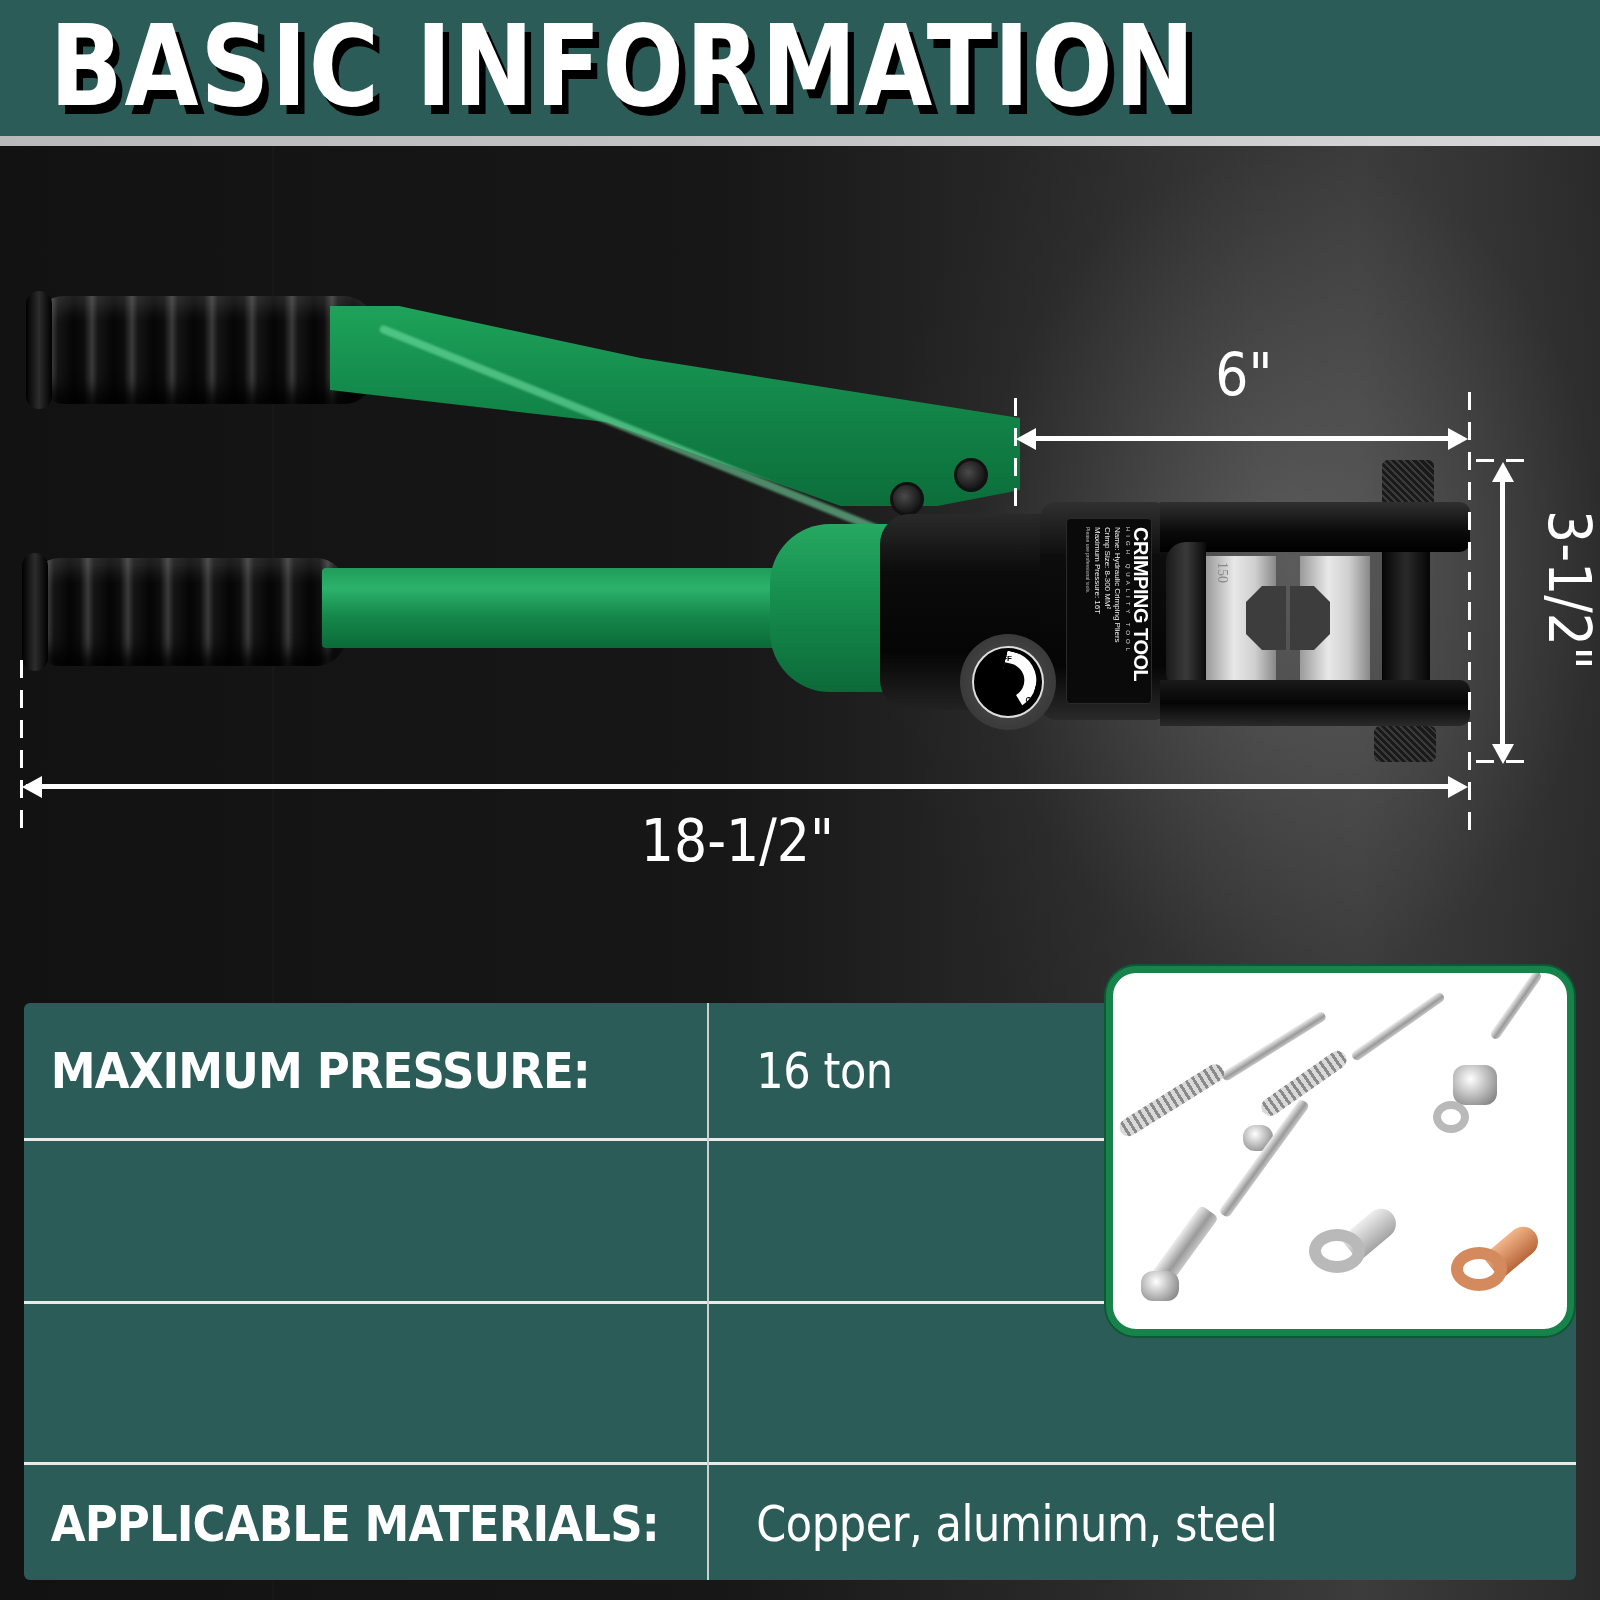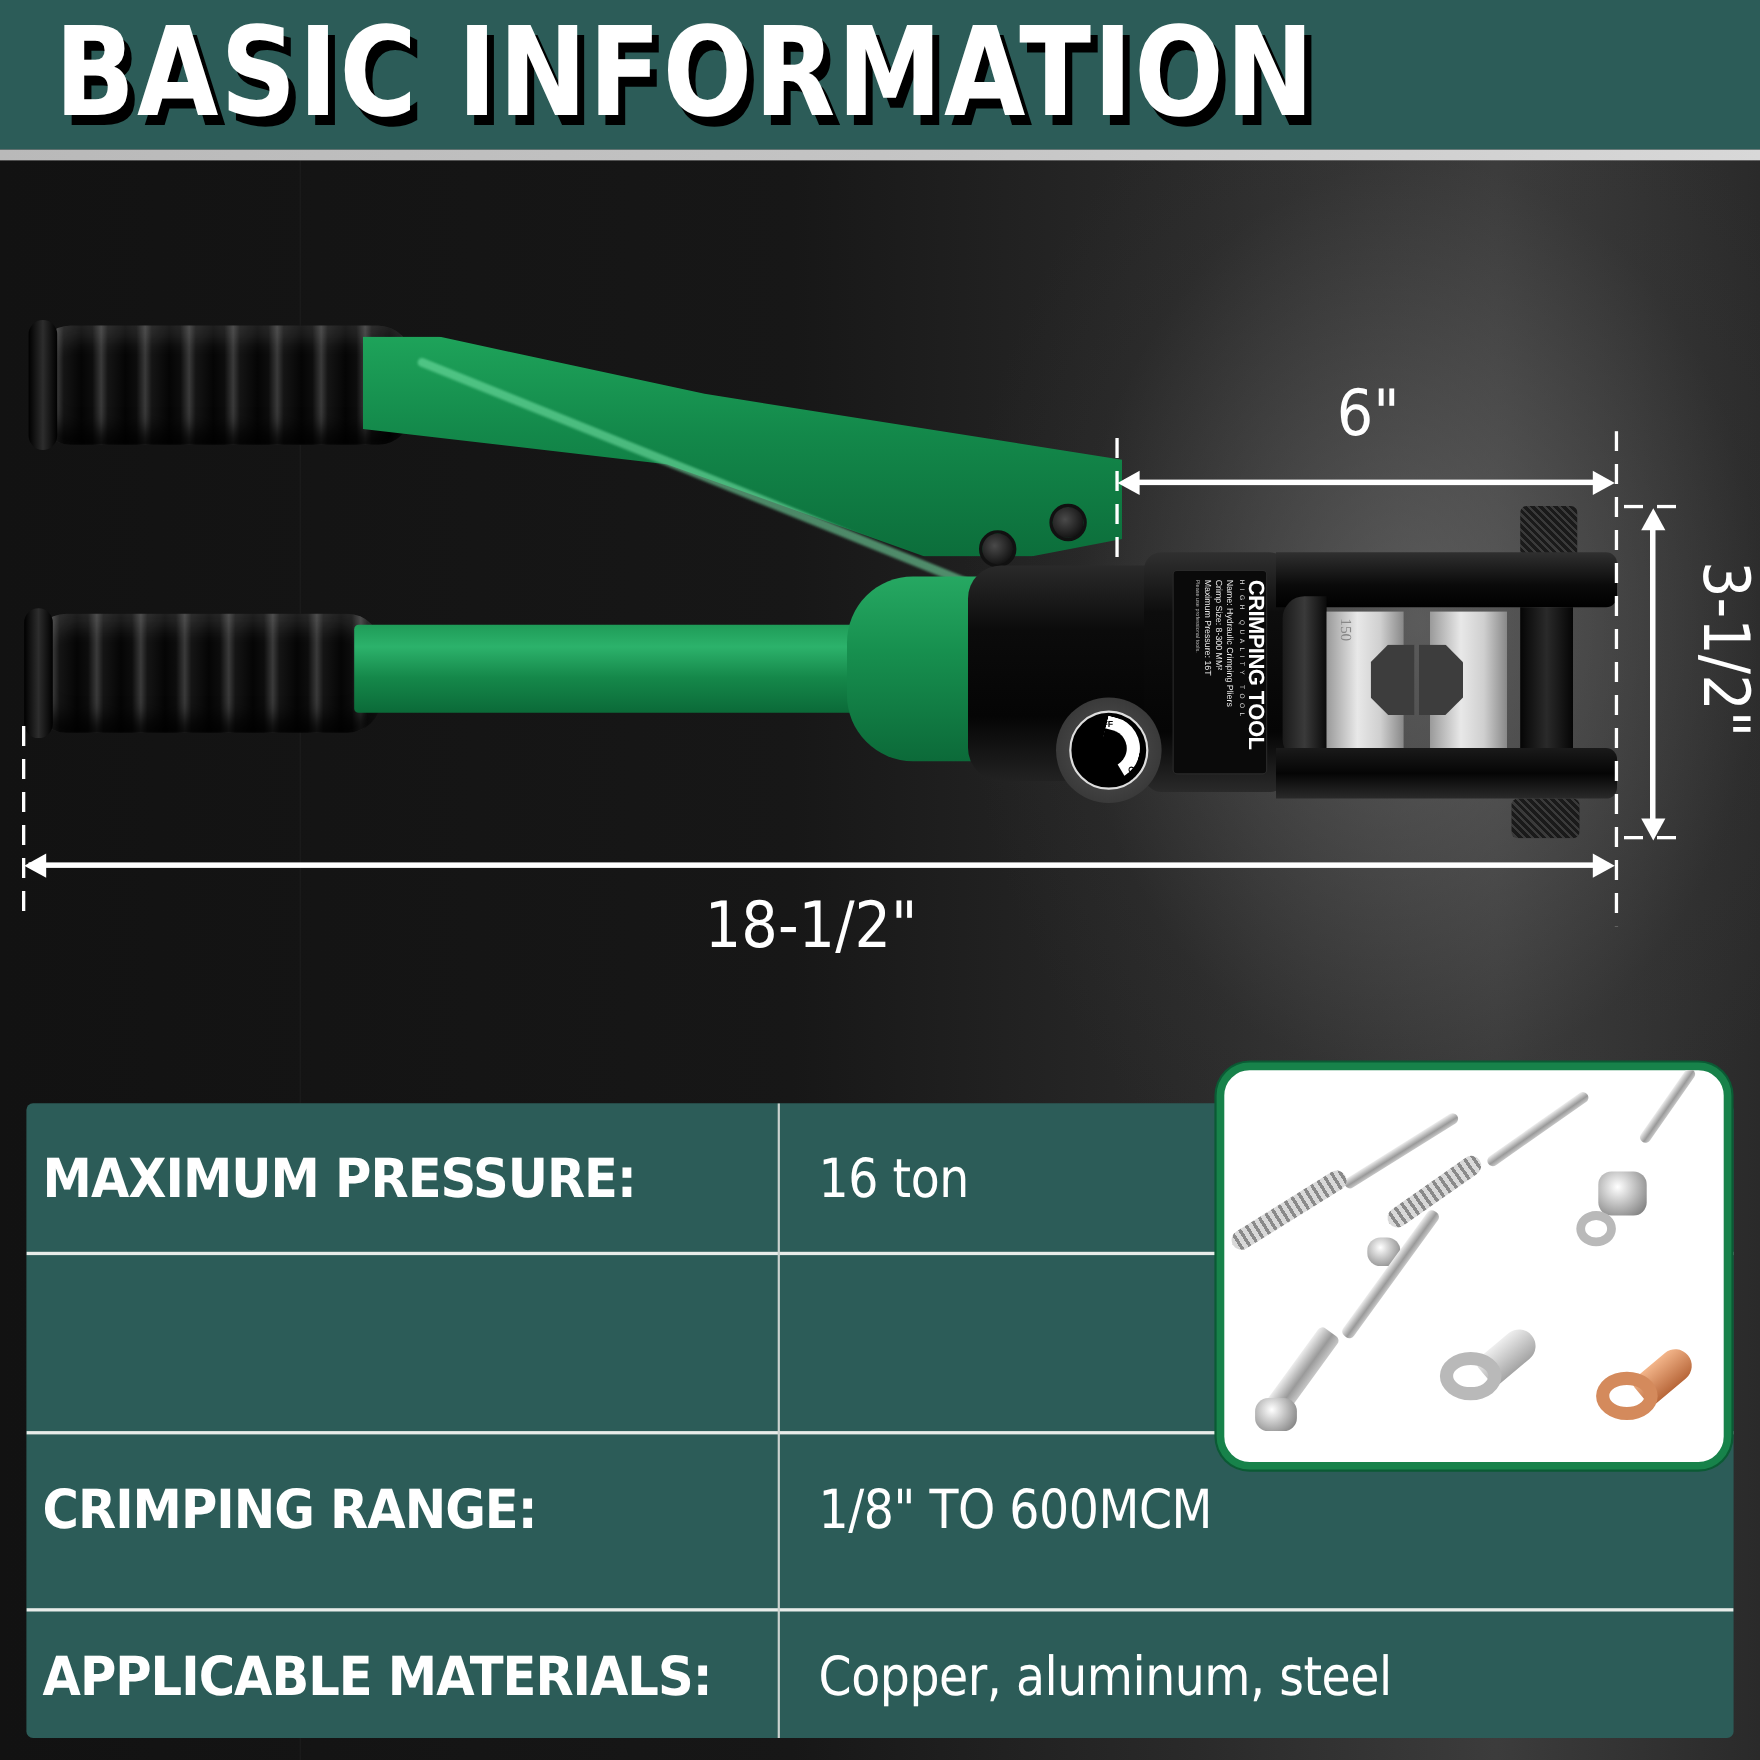--- a/index.html
+++ b/index.html
@@ -178,21 +178,21 @@
   .arrow-r { border-top: 11px solid transparent; border-bottom: 11px solid transparent; border-left: 20px solid #fff; }
   .arrow-u { border-left: 11px solid transparent; border-right: 11px solid transparent; border-bottom: 20px solid #fff; }
   .arrow-d { border-left: 11px solid transparent; border-right: 11px solid transparent; border-top: 20px solid #fff; }
 
   
   .spec-table {
     position: absolute; left: 24px; top: 1003px; width: 1552px; height: 577px;
     background: #2c5c58; border-radius: 6px; overflow: hidden;
   }
   .spec-row {
-    position: absolute; left: 0; width: 1552px; display: flex; align-items: center;
+    position: absolute; left: 0; width: 1552px; display: flex; align-items: center; padding-left: 12px;
   }
   .spec-key {
     width: 685px; padding-left: 16px; color: #fff; font-weight: bold;
     font-family: "DejaVu Sans", sans-serif; font-size: 49px; letter-spacing: -1px;
     white-space: nowrap; transform: scaleX(0.92); transform-origin: left center;
   }
   .spec-val {
     flex: 1; padding-left: 40px; color: #fff;
     font-family: "DejaVu Sans", sans-serif; font-size: 49px; letter-spacing: -0.5px;
     white-space: nowrap; transform: scaleX(0.88); transform-origin: left center;
@@ -325,24 +325,20 @@
 
 <div class="spec-table">
   <div class="spec-row" style="top:0; height:136px;">
     <span class="spec-key">MAXIMUM PRESSURE:</span>
     <span class="spec-val">16 ton</span>
   </div>
   <div class="row-divider" style="top:135px;"></div>
 
   <div class="row-divider" style="top:298px;"></div>
 
-  <div class="spec-row" style="top:301px; height:136px;">
-    <span class="spec-key">CRIMPING RANGE:</span>
-    <span class="spec-val">1/8" TO 600MCM</span>
-  </div>
   <div class="row-divider" style="top:459px;"></div>
 
   <div class="spec-row" style="top:462px; height:118px;">
     <span class="spec-key">APPLICABLE MATERIALS:</span>
     <span class="spec-val">Copper, aluminum, steel</span>
   </div>
 
   <div class="col-divider"></div>
 </div>
 

